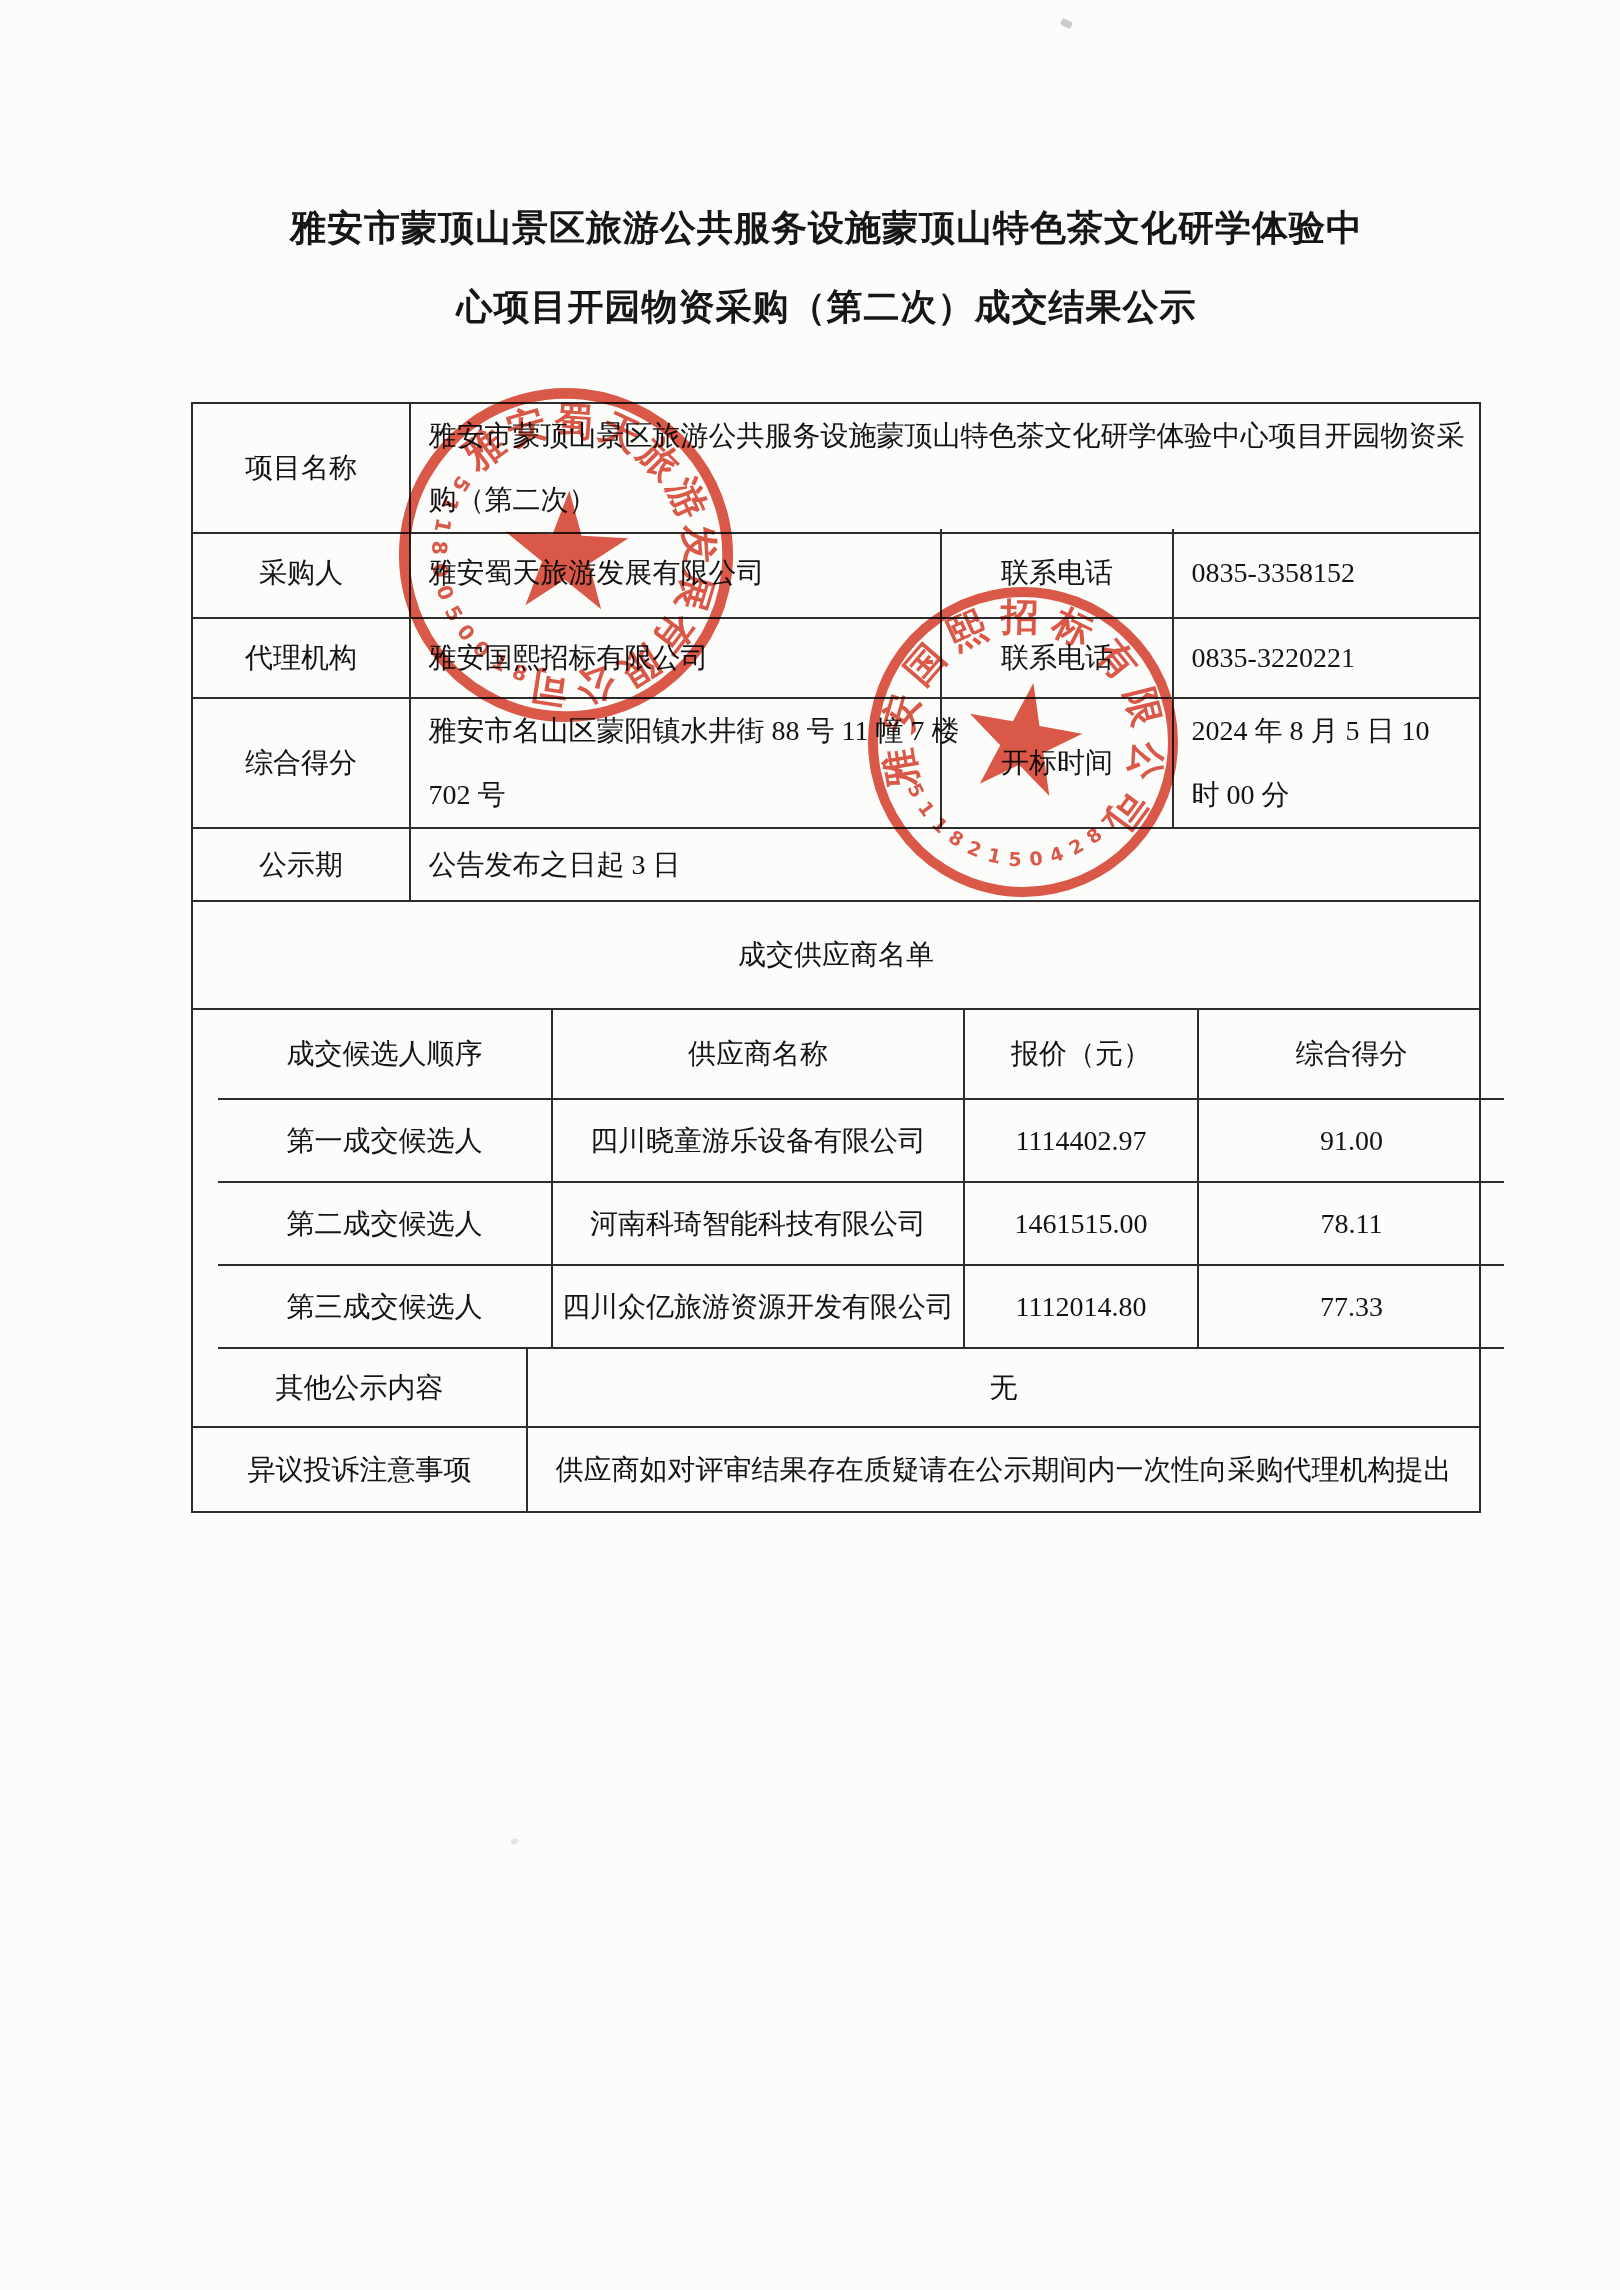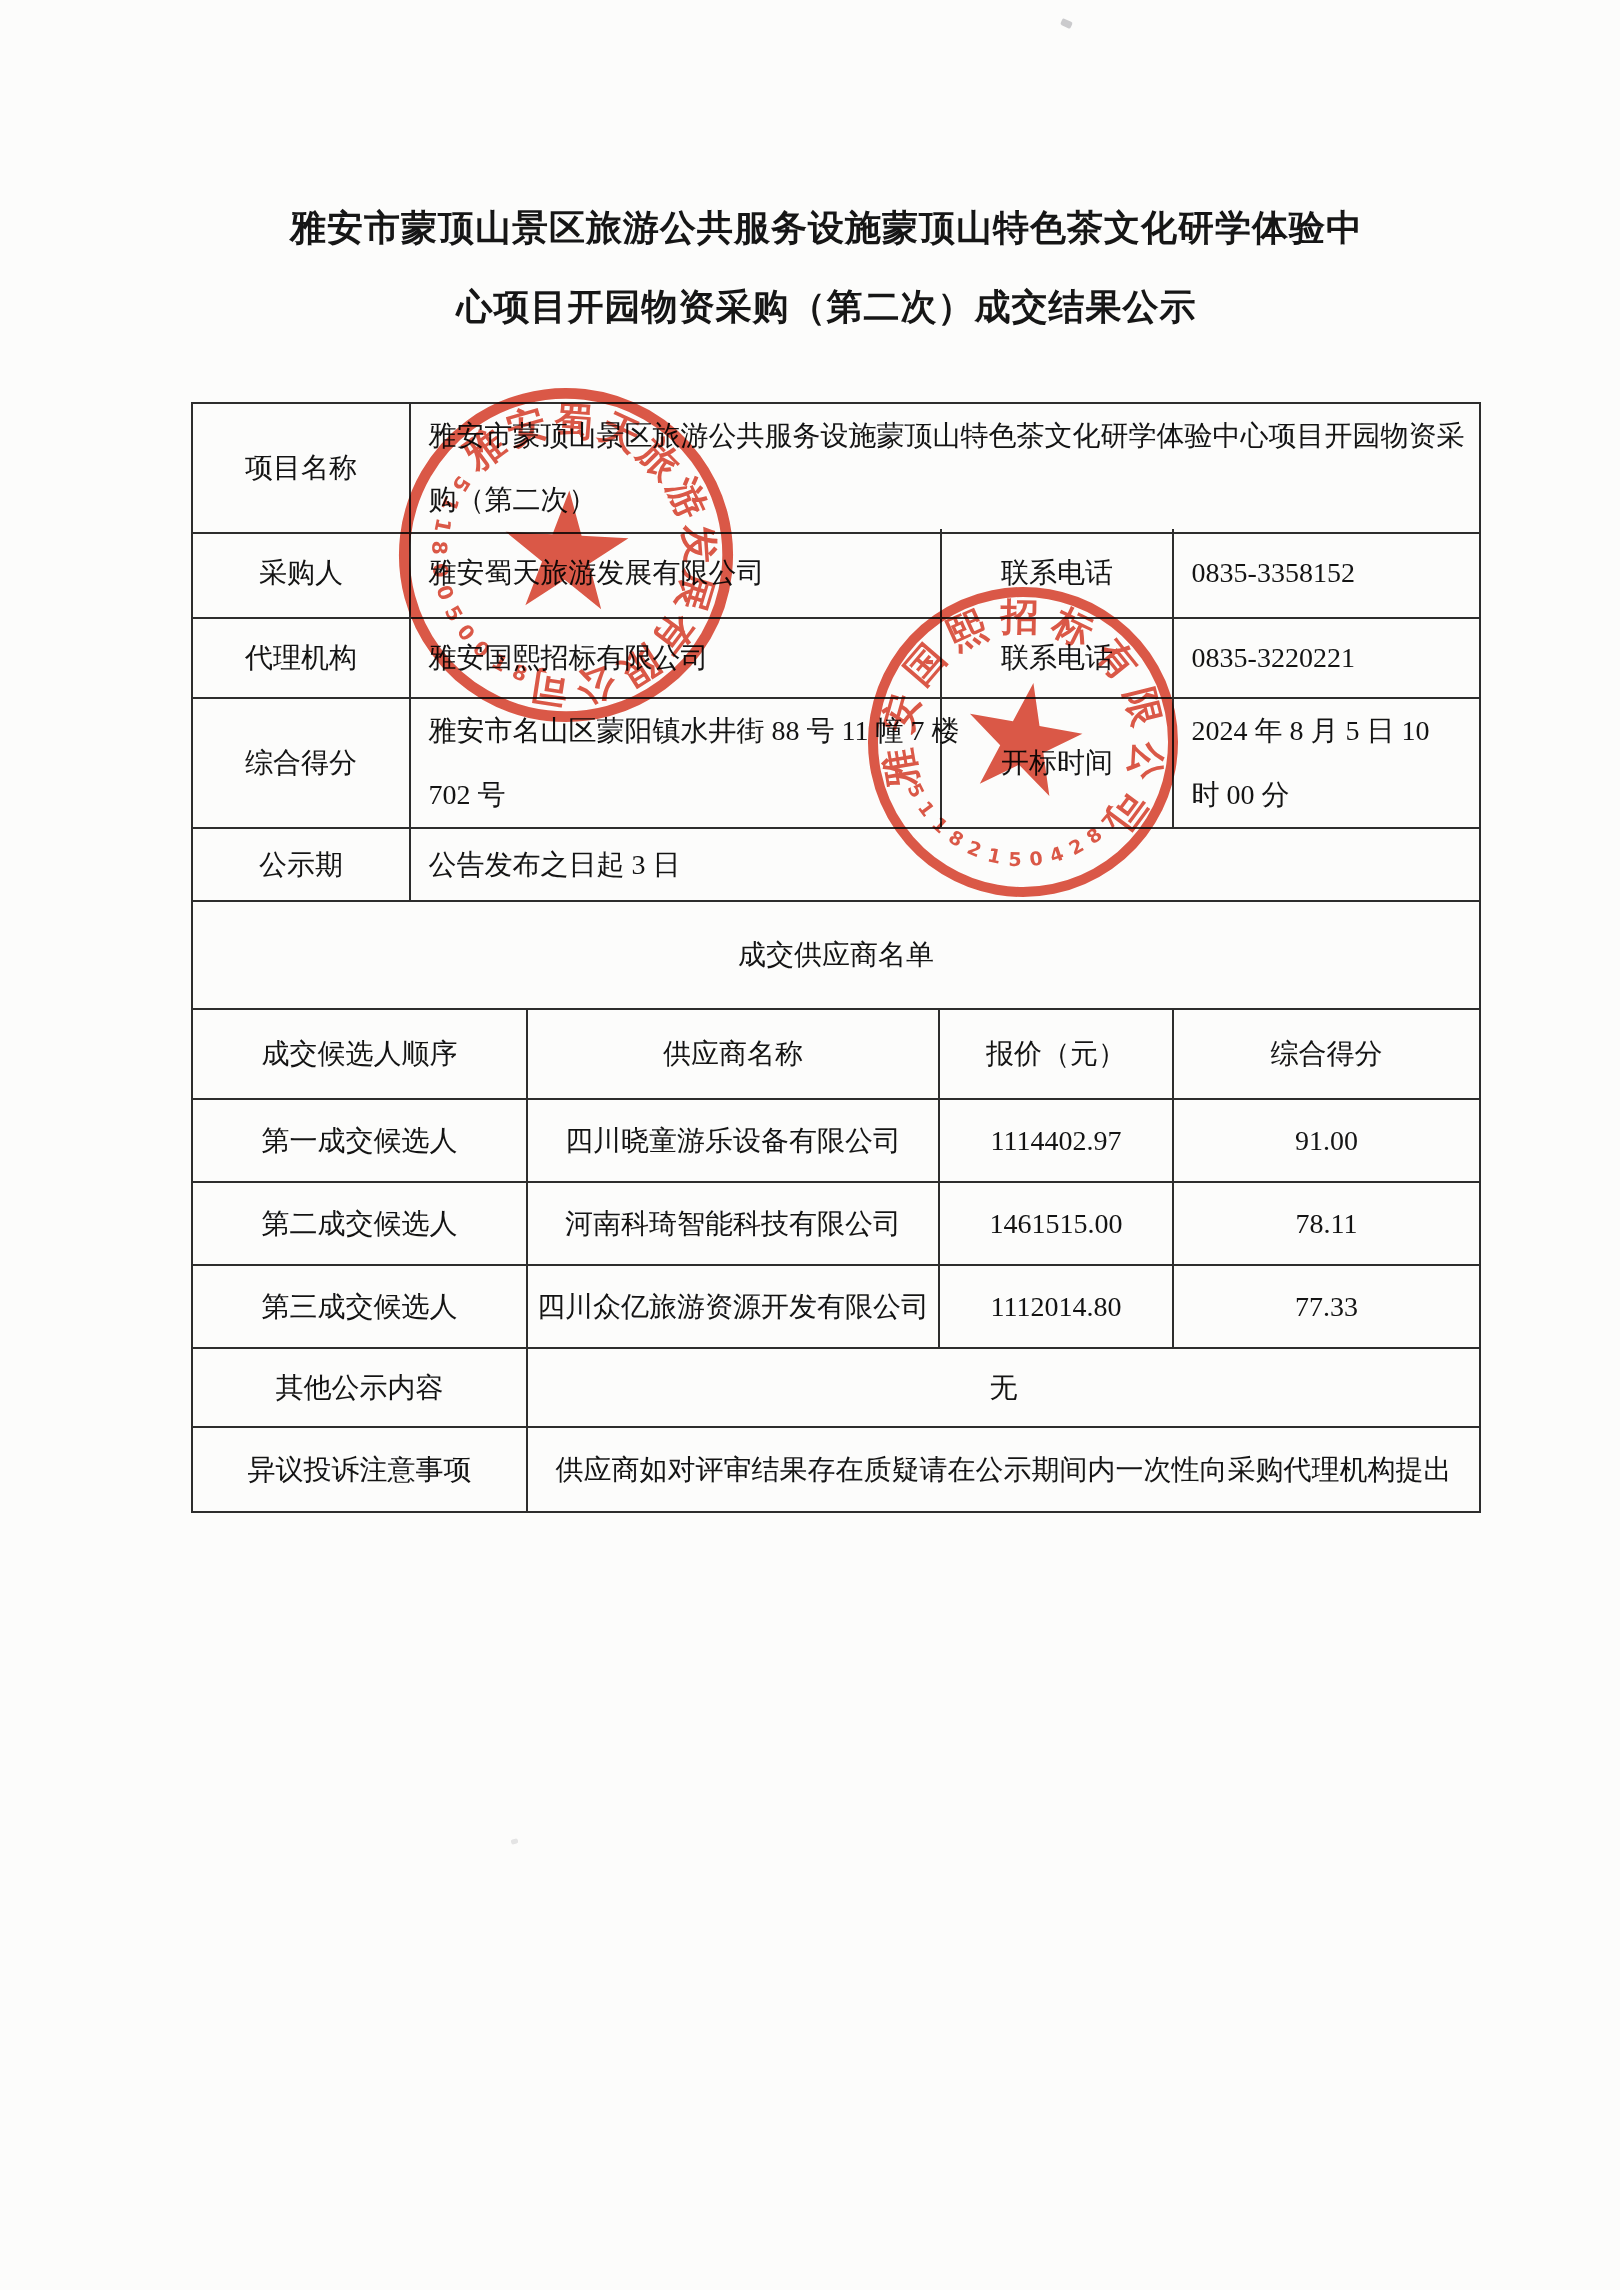--- a/index.html
+++ b/index.html
@@ -36,21 +36,21 @@
     box-sizing:border-box;
     overflow:visible;
   }
   .td:last-child{border-right:none;}
   .tr:last-child .td{border-bottom:none;}
   .td.left{justify-content:flex-start;padding-left:17.6px;padding-right:5.9px;}
   .td.two{flex-direction:column;align-items:flex-start;justify-content:center;padding-left:17.6px;padding-right:3.9px;}
   .td.two .ln{line-height:64px;display:block;}
   .g-info4{grid-template-columns:218px 531px 232px 305px;}
   .g-info2{grid-template-columns:218px 1068px;}
-  .g-sup4 {grid-template-columns:335px 412px 234px 305px;}
+  .g-sup4 {grid-template-columns:335px 412px 234px 305px;padding-left:25px;}
   .g-sup2 {grid-template-columns:335px 951px;}
   .g-full {grid-template-columns:1286px;}
   .h128{height:125px}.h92{height:90px}.h90{height:80px}.h133{height:130px}
   .h74{height:73px}.h88{height:108px}.h85{height:83px}.h72{height:79px}
   
   .stamp{
     position:absolute;
     mix-blend-mode:multiply;
     opacity:.87;
   }

